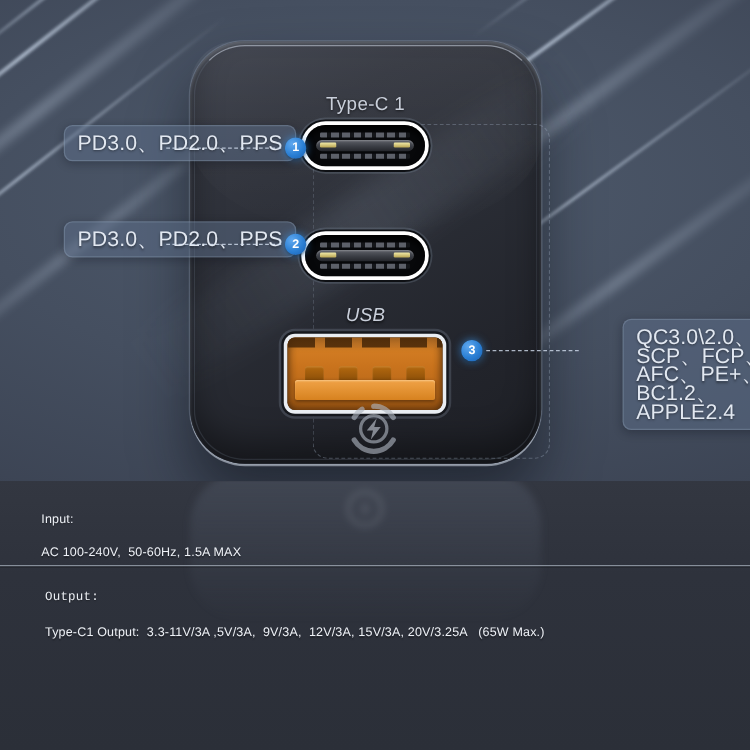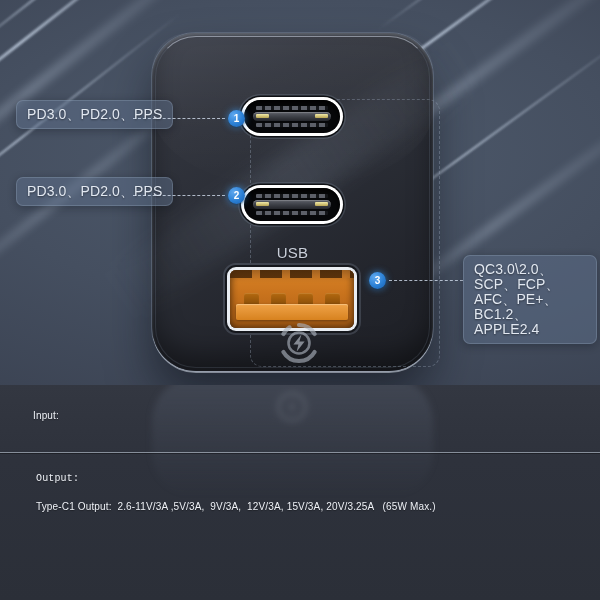--- a/index.html
+++ b/index.html
@@ -170,27 +170,28 @@
     opacity: .62;
   }
 
   
   .callout {
     position: absolute;
     background: rgba(92,110,136,.52);
     border: 1px solid rgba(168,186,210,.26);
     border-radius: 7px;
     color: #e2e8f1;
-    font-size: 14px;
+    font-size: 17px;
     line-height: 15px;
     padding: 6px 10px;
     letter-spacing: .1px;
     text-shadow: 0 1px 2px rgba(0,0,0,.45);
     box-shadow: 0 2px 8px rgba(10,14,22,.30);
     white-space: nowrap;
+    margin-left: 35px;
   }
   .callout.multi { white-space: normal; }
 
   .leader {
     position: absolute;
     height: 0;
     border-top: 1.5px dashed rgba(214,226,242,.78);
   }
 
   .badge {
@@ -261,37 +262,38 @@
 
     </div>
 
     <div class="charger">
       <div class="gloss"></div>
       <div class="bevel"></div>
       <div class="sheen"></div>
 
       <div class="panel-outline"></div>
 
+      <div class="port-label" style="top:42px;">Type-C 1</div>
       <div class="usbc" style="left:92px; top:67px;">
         <div class="teeth top"></div>
         <div class="tongue"></div>
         <div class="pin l"></div>
         <div class="pin r"></div>
         <div class="teeth bot"></div>
       </div>
 
       <div class="usbc" style="left:92px; top:155px;">
         <div class="teeth top"></div>
         <div class="tongue"></div>
         <div class="pin l"></div>
         <div class="pin r"></div>
         <div class="teeth bot"></div>
       </div>
 
-      <div class="port-label" style="top:211px;">USB</div>
+      <div class="port-label" style="top:211px;font-style:italic;">USB</div>
       <div class="usba" style="left:78px; top:237px;">
         <div class="lip"></div>
         <div class="contact" style="left:14px;"></div>
         <div class="contact" style="left:41px;"></div>
         <div class="contact" style="left:68px;"></div>
         <div class="contact" style="left:95px;"></div>
         <div class="tongue-a"></div>
       </div>
 
       <div class="brand">
@@ -326,20 +328,21 @@
     <div class="reflection">
       <div class="rlogo">
         <svg viewBox="0 0 42 42" width="40" height="40" aria-hidden="true">
           <circle cx="21" cy="21" r="14" fill="none" stroke="#cfd6e0" stroke-width="4"></circle>
           <path d="M23.4 12.6 L15.4 22.4 L20.4 22.4 L18.6 29.8 L26.6 19.6 L21.4 19.6 Z" fill="#cfd6e0"></path>
         </svg>
       </div>
     </div>
 
     <div class="spec-text" style="left:33px; top:25px;">Input:</div>
+    <div class="spec-text" style="left:33px; top:52px;">AC 100-240V,  50-60Hz, 1.5A MAX</div>
 
     <div class="divider"></div>
 
     <div class="spec-text" style="left:36px; top:88px;font-family:Liberation Mono, monospace;">Output:</div>
-    <div class="spec-text" style="left:36px; top:116px;">Type-C1 Output:  2.6-11V/3A ,5V/3A,  9V/3A,  12V/3A, 15V/3A, 20V/3.25A   (65W Max.)</div>
+    <div class="spec-text" style="left:36px; top:116px;">Type-C1 Output:  3.3-11V/3A ,5V/3A,  9V/3A,  12V/3A, 15V/3A, 20V/3.25A   (65W Max.)</div>
   </div>
 
 </div>
 
 </body></html>

